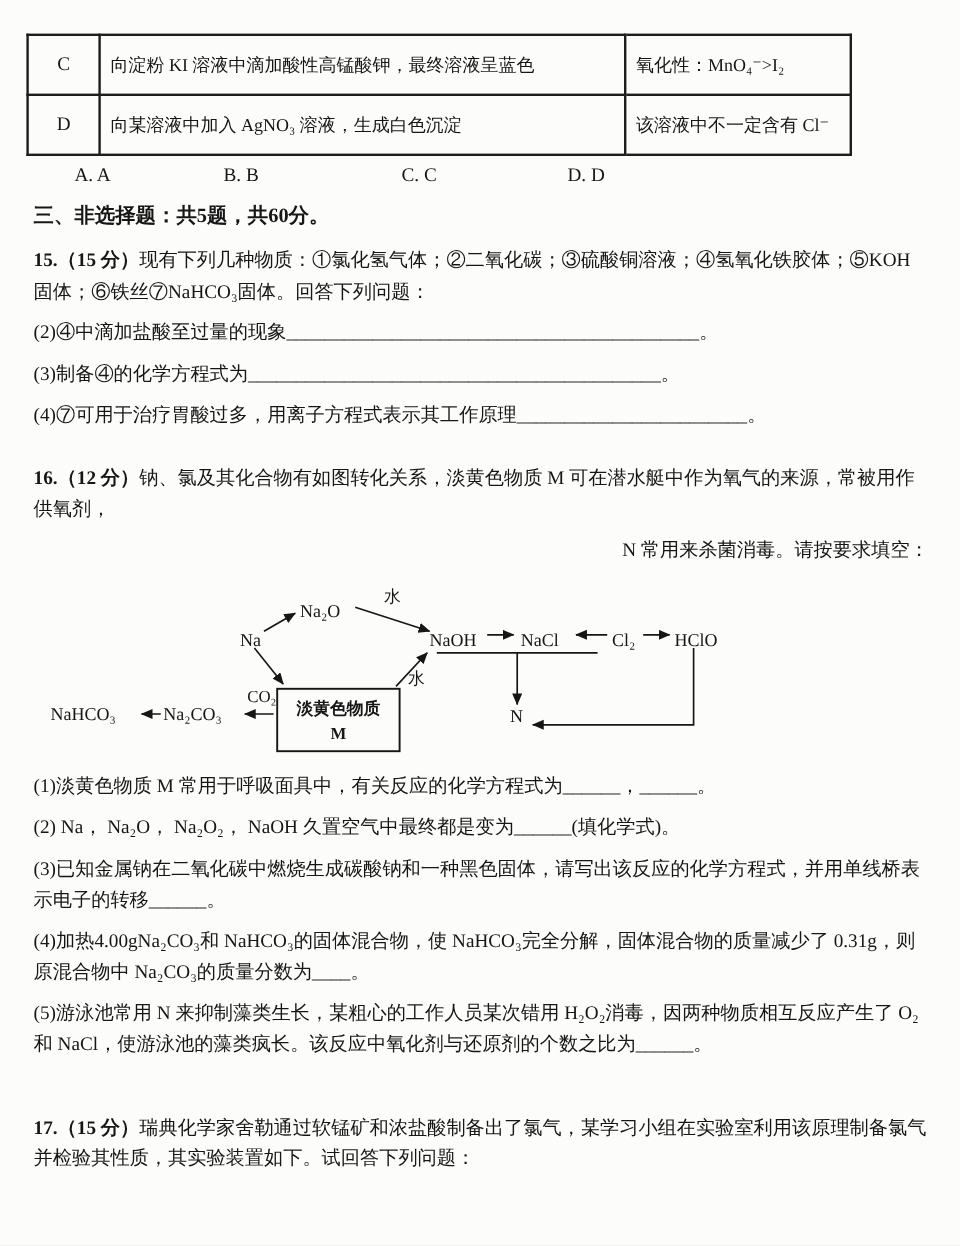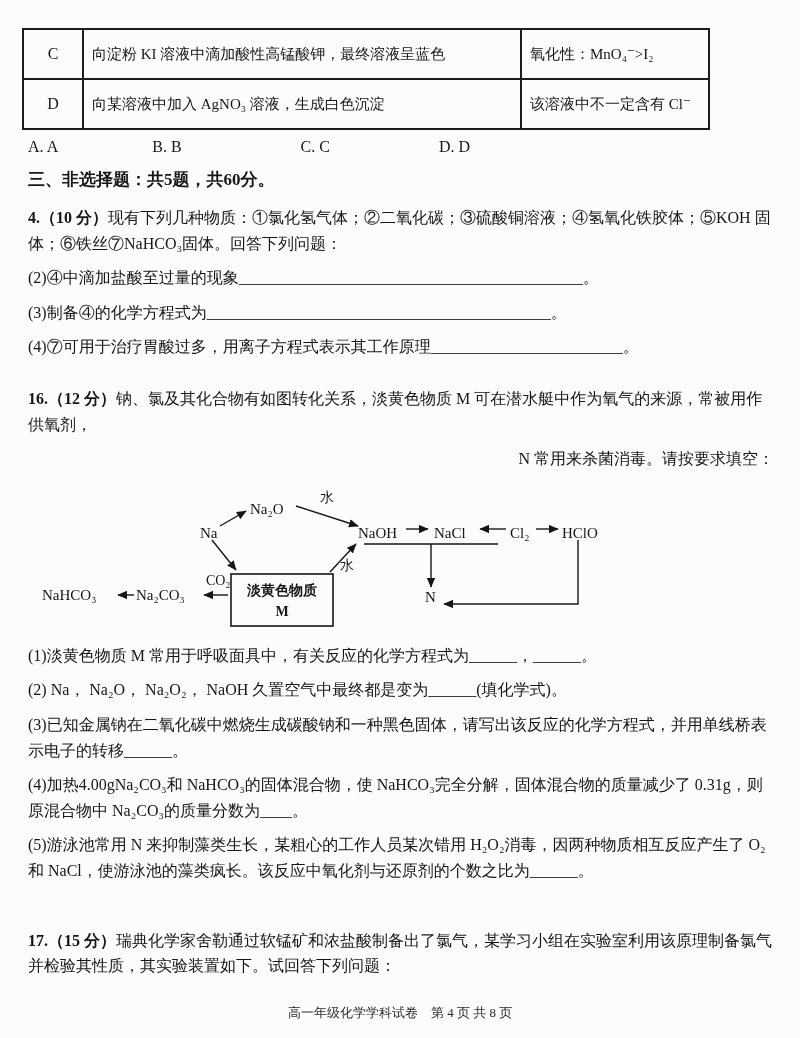--- a/index.html
+++ b/index.html
@@ -30,21 +30,21 @@
   }
   .qtable td.lbl { width:42px; text-align:center; font-size:16px; }
   .qtable td.desc { width:420px; }
   .qtable td.concl { width:170px; }
 
   .options {
     margin:8px 0 6px 0;
     white-space:nowrap;
   }
   .options span { display:inline-block; }
-  .opt-a { }
+  .opt-a { margin-left:34px; }
   .opt-b { margin-left:90px; }
   .opt-c { margin-left:115px; }
   .opt-d { margin-left:105px;text-align:center; }
 
   .section-title {
     font-weight:bold;
     font-size:17px;
     margin:12px 0 14px 0;
   }
   p.line {
@@ -94,21 +94,21 @@
   <div class="options">
     <span class="opt-a">A. A</span>
     <span class="opt-b">B. B</span>
     <span class="opt-c">C. C</span>
     <span class="opt-d">D. D</span>
   </div>
 
   <div class="section-title">三、非选择题：共5题，共60分。</div>
 
   <div>
-    <p class="line"><span class="bold">4.（10 分）</span><span>现有下列几种物质：①氯化氢气体；②二氧化碳；③硫酸铜溶液；④氢氧化铁胶体；⑤KOH 固体；⑥铁丝⑦NaHCO₃固体。回答下列问题：</span></p>
+    <p class="line"><span class="bold">15.（15 分）</span><span>现有下列几种物质：①氯化氢气体；②二氧化碳；③硫酸铜溶液；④氢氧化铁胶体；⑤KOH 固体；⑥铁丝⑦NaHCO₃固体。回答下列问题：</span></p>
     <p class="line">(2)④中滴加盐酸至过量的现象___________________________________________。</p>
     <p class="line">(3)制备④的化学方程式为___________________________________________。</p>
     <p class="line">(4)⑦可用于治疗胃酸过多，用离子方程式表示其工作原理________________________。</p>
   </div>
 
   <div style="margin-top:26px;">
     <p class="line"><span class="bold">16.（12 分）</span><span>钠、氯及其化合物有如图转化关系，淡黄色物质 M 可在潜水艇中作为氧气的来源，常被用作供氧剂，</span></p>
     <p class="line stem2">N 常用来杀菌消毒。请按要求填空：</p>
 
     <div class="diagram-wrap">
@@ -170,15 +170,14 @@
     <p class="line">(2) Na， Na₂O， Na₂O₂， NaOH 久置空气中最终都是变为______(填化学式)。</p>
     <p class="line">(3)已知金属钠在二氧化碳中燃烧生成碳酸钠和一种黑色固体，请写出该反应的化学方程式，并用单线桥表示电子的转移______。</p>
     <p class="line">(4)加热4.00gNa₂CO₃和 NaHCO₃的固体混合物，使 NaHCO₃完全分解，固体混合物的质量减少了 0.31g，则原混合物中 Na₂CO₃的质量分数为____。</p>
     <p class="line">(5)游泳池常用 N 来抑制藻类生长，某粗心的工作人员某次错用 H₂O₂消毒，因两种物质相互反应产生了 O₂和 NaCl，使游泳池的藻类疯长。该反应中氧化剂与还原剂的个数之比为______。</p>
   </div>
 
   <div class="q17-block">
     <p class="line"><span class="bold">17.（15 分）</span><span>瑞典化学家舍勒通过软锰矿和浓盐酸制备出了氯气，某学习小组在实验室利用该原理制备氯气并检验其性质，其实验装置如下。试回答下列问题：</span></p>
   </div>
 
-  <div class="footer">高一年级化学学科试卷　第 4 页 共 8 页</div>
 
 </div>
 
 </body></html>

